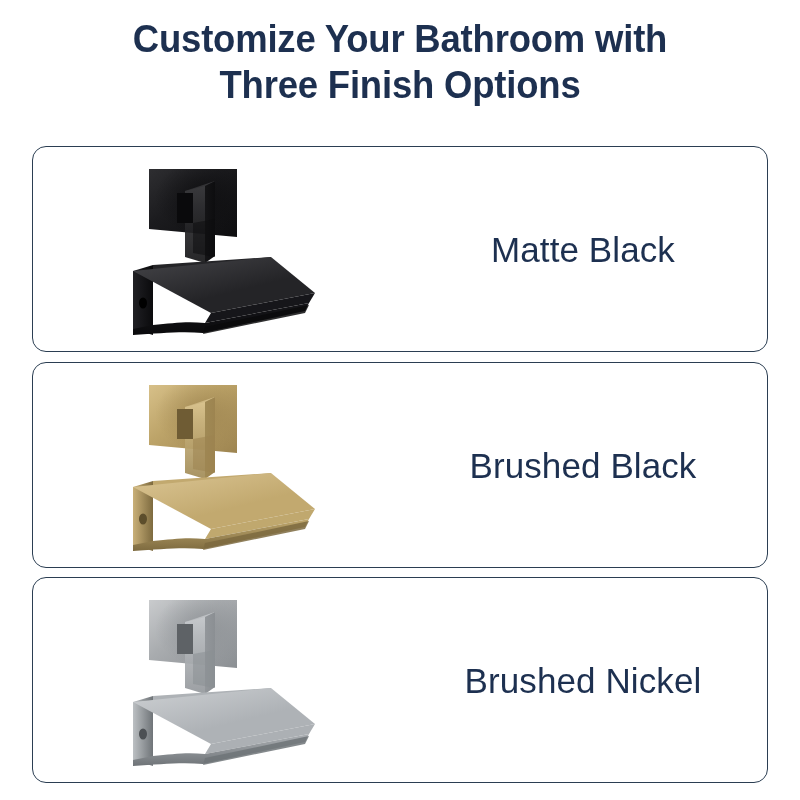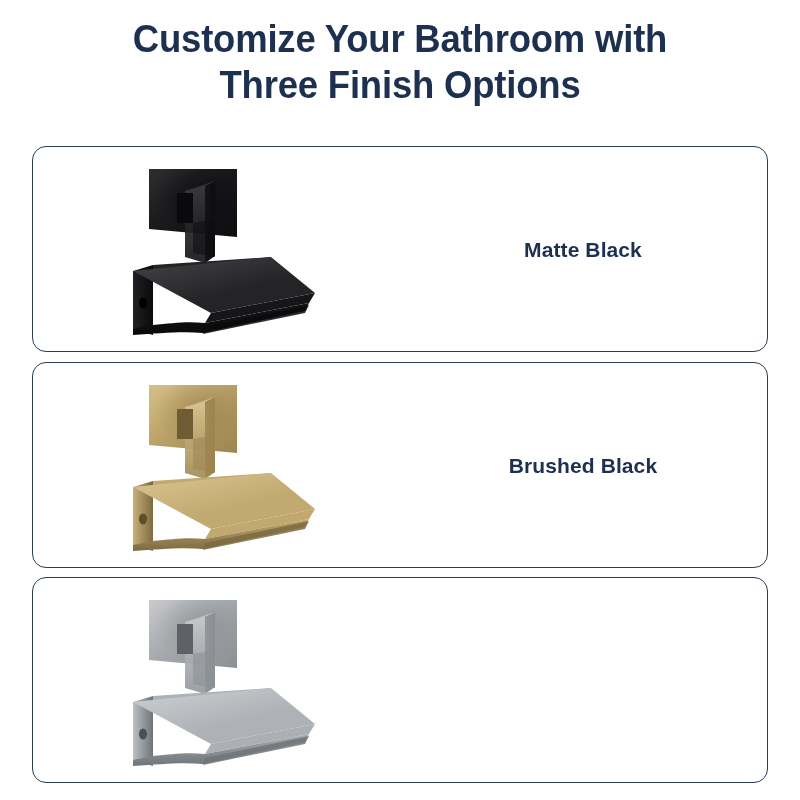--- a/index.html
+++ b/index.html
@@ -66,22 +66,22 @@
   .card-label {
     position: absolute;
     left: 380px;
     top: 0;
     width: 340px;
     height: 206px;
     display: flex;
     align-items: center;
     justify-content: center;
     color: #1d3050;
-    font-weight: bold;
-    font-size: 21px;
+    font-weight: normal;
+    font-size: 35px;
     letter-spacing: 0.1px;
     text-align: right;
   }
 </style>
 </head>
 <body>
 
 <div class="headline">
   <span class="line">Customize Your Bathroom with</span>
   <span class="line">Three Finish Options</span>
@@ -289,14 +289,15 @@
       <path d="M14 118 L152 104 L196 140 L92 160 Z" fill="url(#spoutTopG2)"></path>
 
       <path d="M92 160 L196 140 L190 150 L86 170 Z" fill="#acb0b4"></path>
 
       <path d="M14 176 L34 172 C54 170 68 168 86 170 L190 150 L186 158 L84 180 C64 178 42 180 14 182 Z" fill="url(#spoutFaceG2)"></path>
 
       <path d="M86 174 L190 152 L186 160 L84 181 Z" fill="#6f7478" opacity="0.85"></path>
     </g>
   </svg>
       </div>
+      <div class="card-label">Brushed Nickel</div>
     </div>
   </div>
 
 </body></html>

